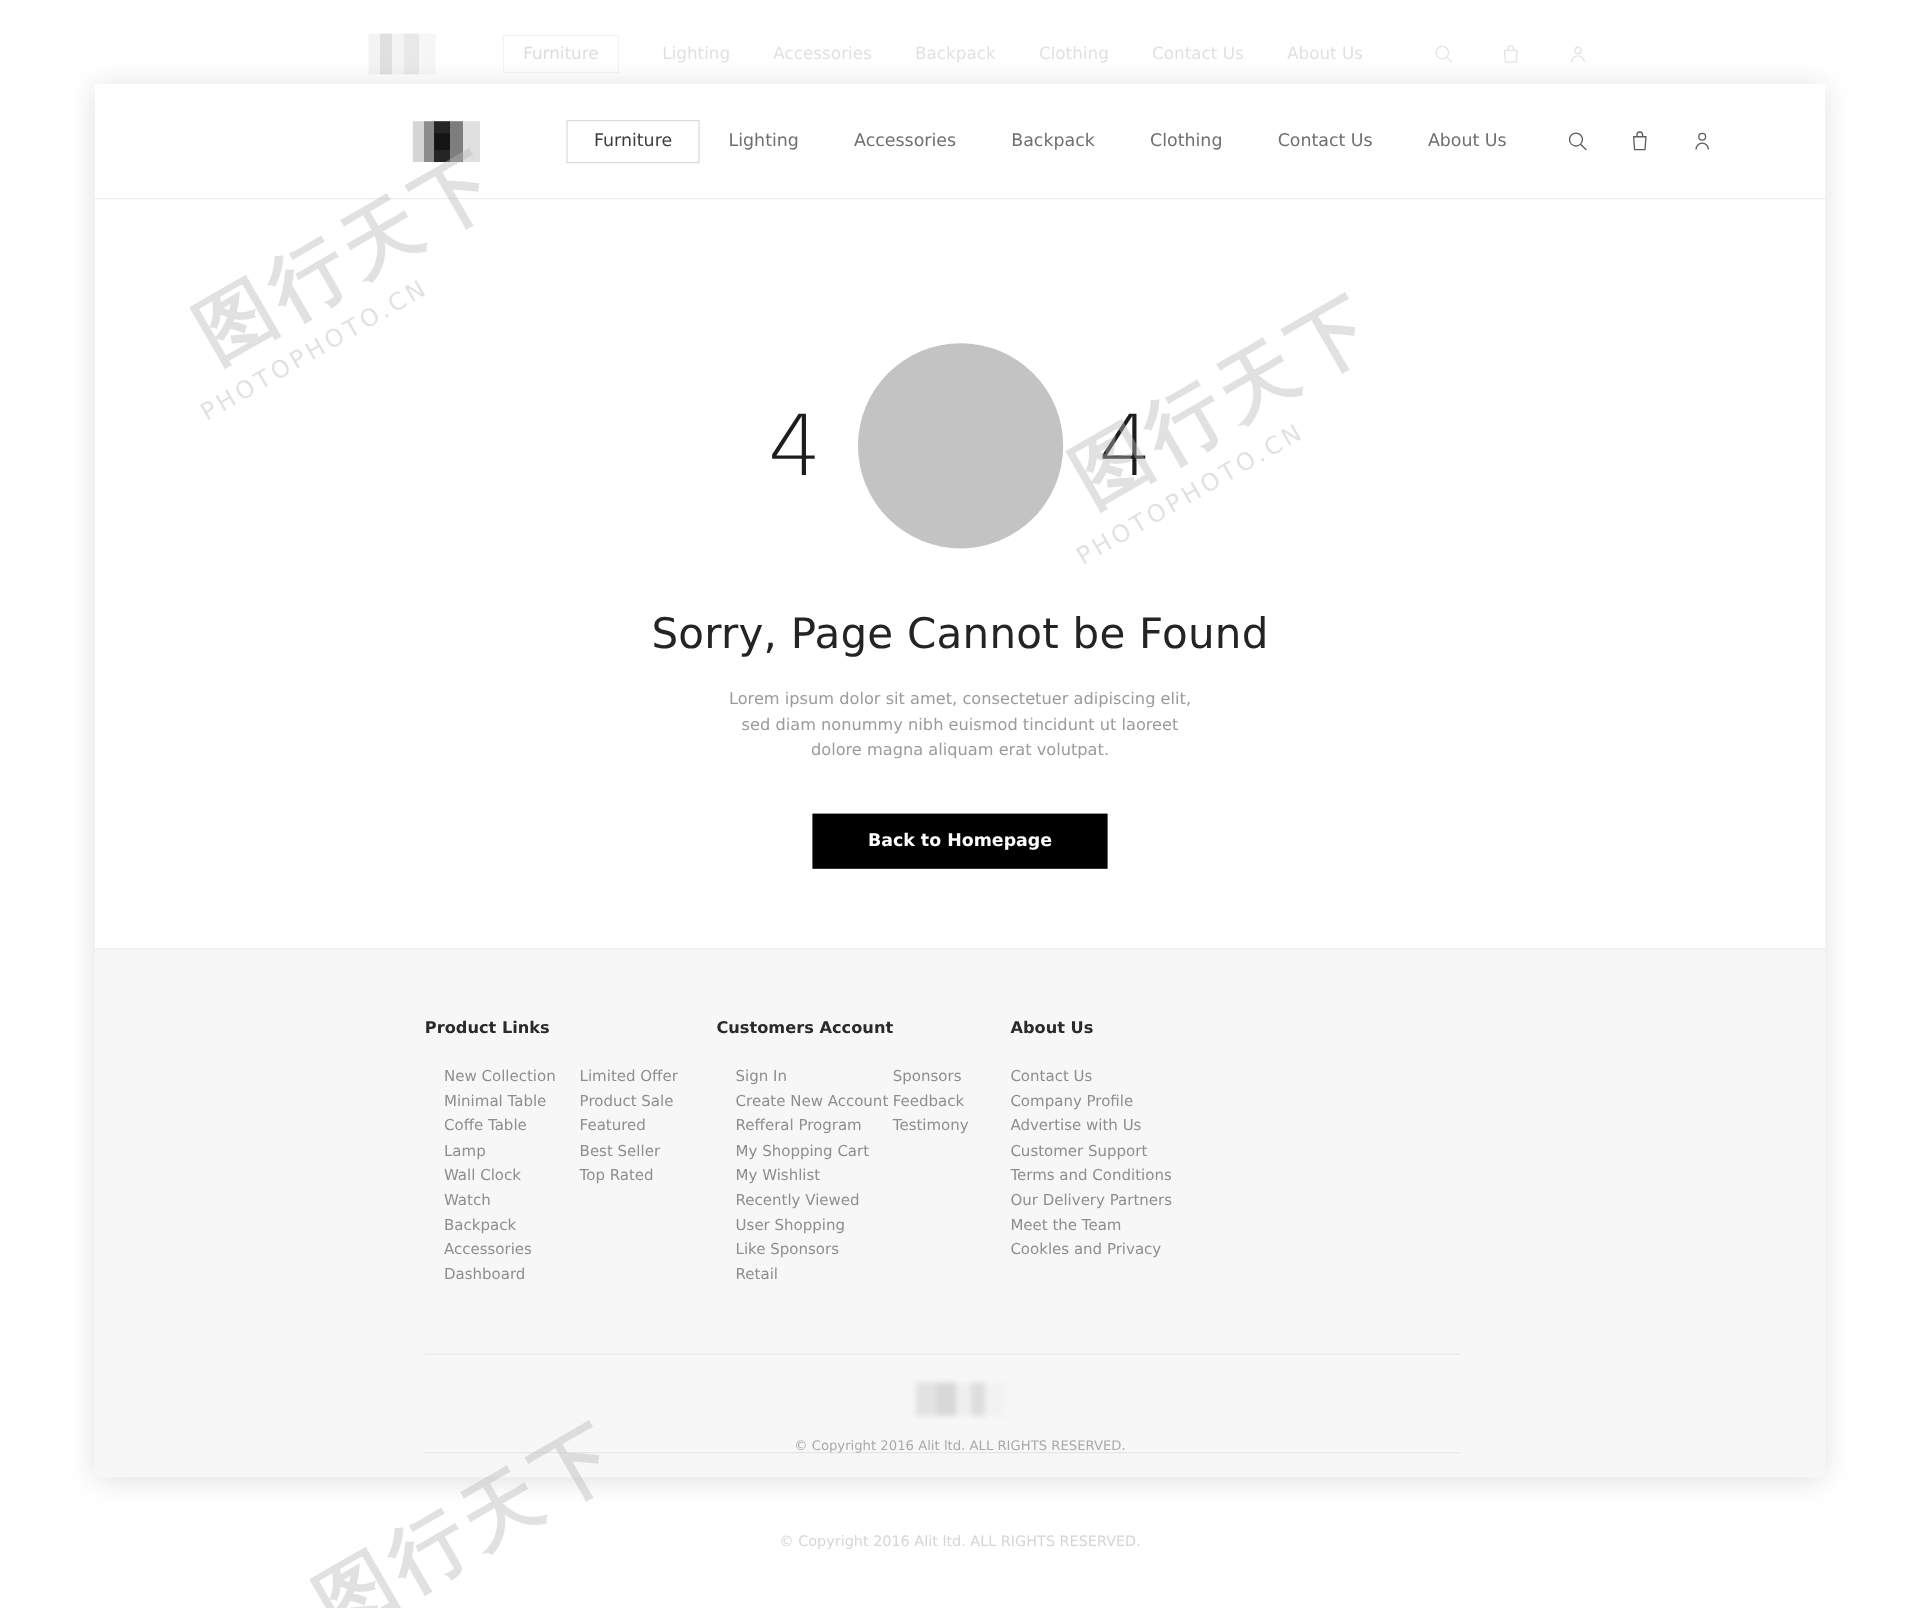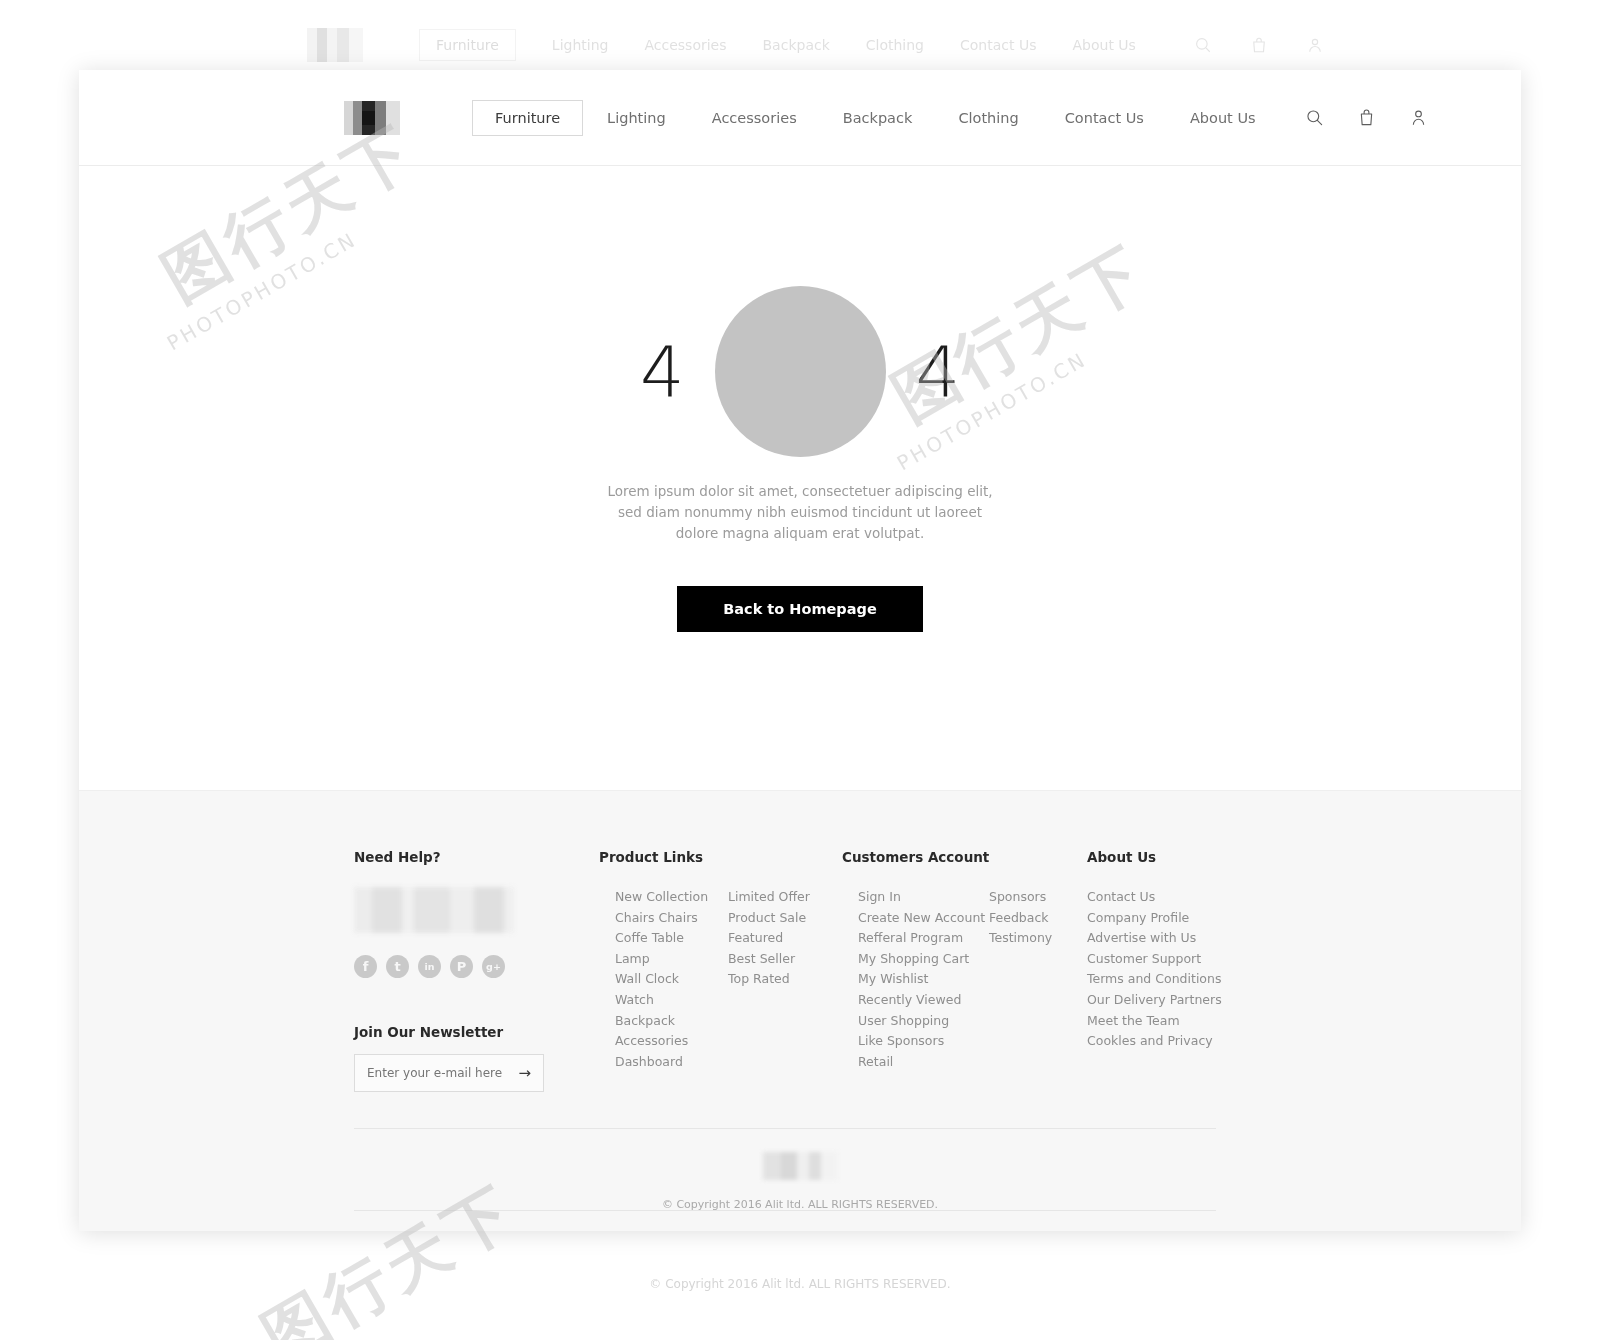--- a/index.html
+++ b/index.html
@@ -420,51 +420,36 @@
       </span>
     </div>
   </div>
 
   <div class="hero">
     <div class="four-o-four">
       <span class="digit">4</span>
       <span class="zero-circle"></span>
       <span class="digit">4</span>
     </div>
+    <h1 class="hero-title">Sorry, Page Cannot be Found</h1>
     <p class="hero-text">Lorem ipsum dolor sit amet, consectetuer adipiscing elit, sed diam nonummy nibh euismod tincidunt ut laoreet dolore magna aliquam erat volutpat.</p>
     <button class="btn-home">Back to Homepage</button>
   </div>
 
   <div class="footer">
 
     <div class="footer-cols">
 
-      <div class="fcol help">
-        <h4>Need Help?</h4>
-        <div class="blur-contact"></div>
-        <div class="socials">
-          <span class="soc">f</span>
-          <span class="soc">t</span>
-          <span class="soc small">in</span>
-          <span class="soc">P</span>
-          <span class="soc small">g+</span>
-        </div>
-        <div class="news-title">Join Our Newsletter</div>
-        <div class="news-box">
-          <input type="text" placeholder="Enter your e-mail here" style="">
-          <span class="arrow">→</span>
-        </div>
-      </div>
 
       <div class="fcol prod">
         <h4>Product Links</h4>
         <div class="link-grid">
           <ul class="c1">
             <li>New Collection</li>
-            <li>Chairs Chairs</li>
+            <li>Minimal Table</li>
             <li>Coffe Table</li>
             <li>Lamp</li>
             <li>Wall Clock</li>
             <li>Watch</li>
             <li>Backpack</li>
             <li>Accessories</li>
             <li>Dashboard</li>
           </ul>
           <ul class="c2">
             <li>Limited Offer</li>

